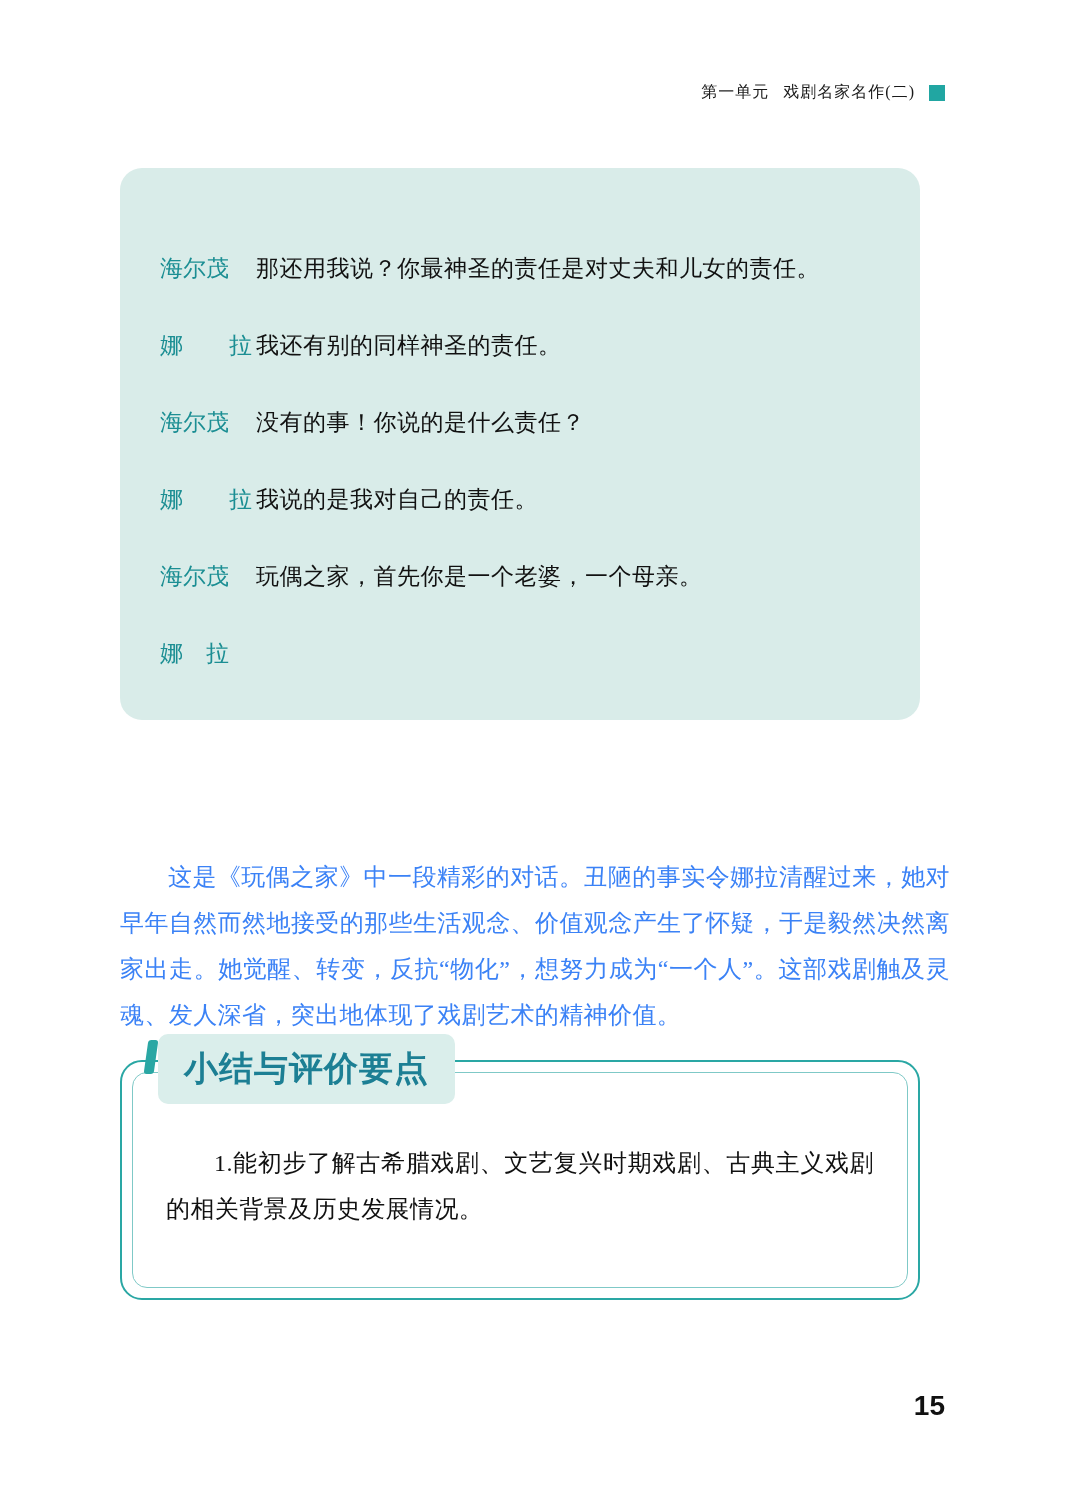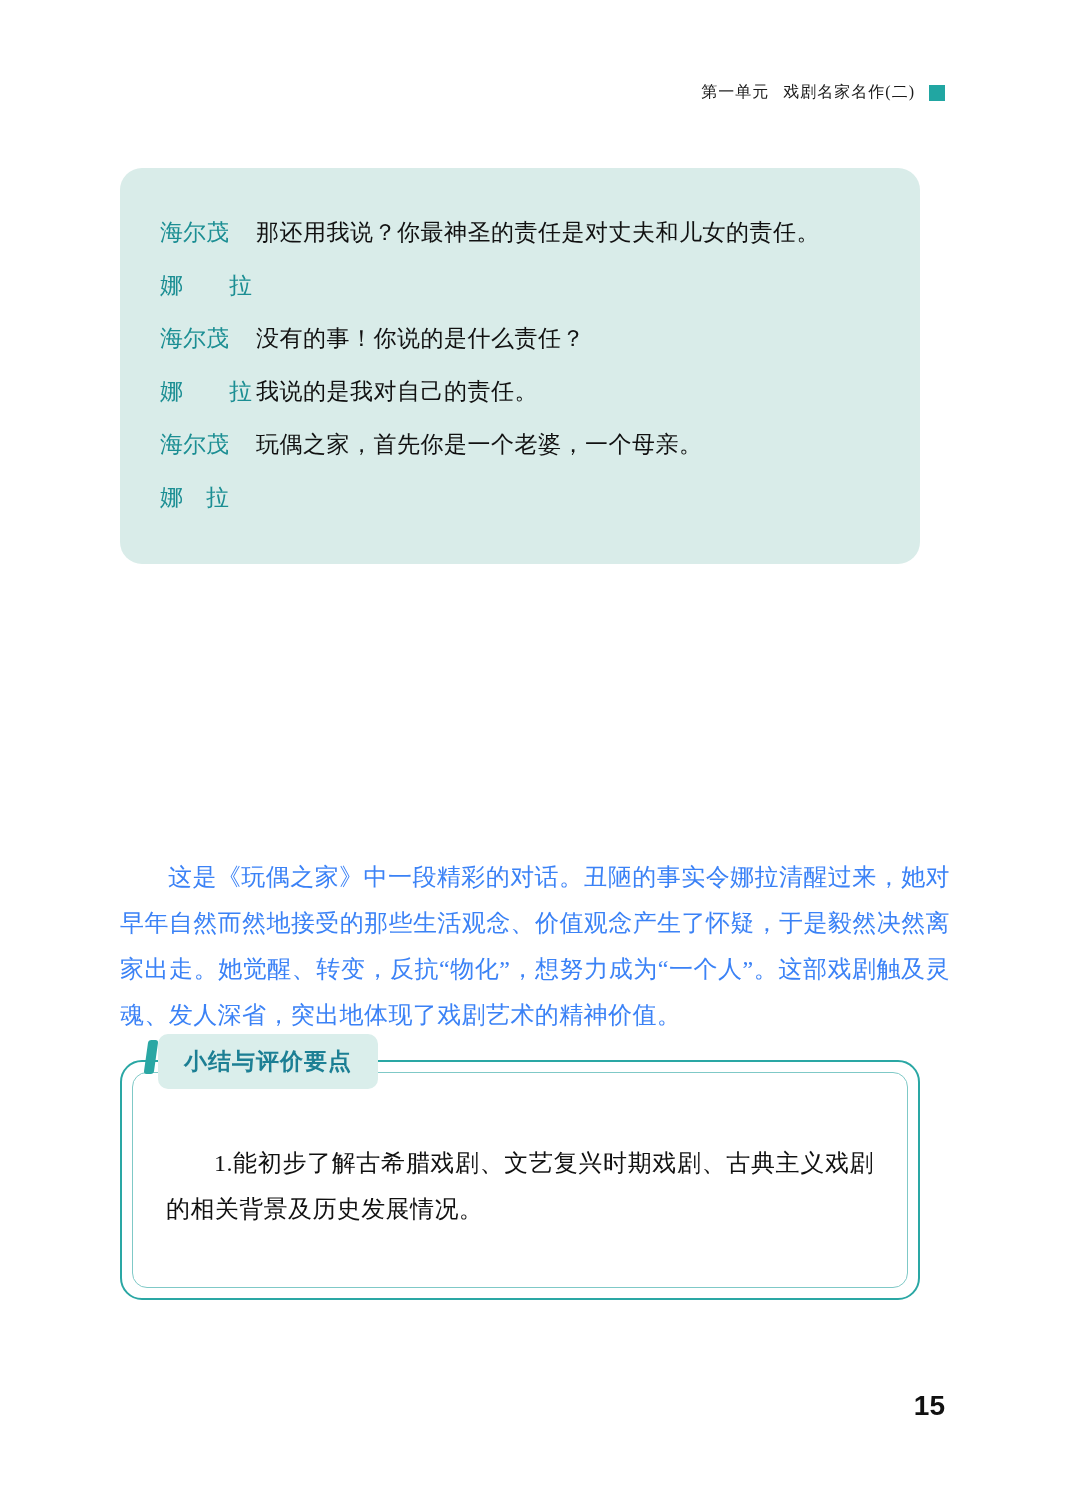--- a/index.html
+++ b/index.html
@@ -49,20 +49,21 @@
     width: 800px;
     background: #d9ece9;
     border-radius: 22px;
     padding: 44px 40px 46px 40px;
     box-sizing: border-box;
   }
   .dialogue-line {
     display: flex;
     align-items: flex-start;
     margin-bottom: 12px;
+    margin-top: 36px;
   }
   .dialogue-line:last-child {
     margin-bottom: 0;
   }
   .speaker {
     flex: 0 0 96px;
     width: 96px;
     color: #1b8e93;
     font-size: 23px;
     line-height: 41px;
@@ -119,21 +120,21 @@
     pointer-events: none;
   }
   .summary-title {
     position: absolute;
     left: 36px;
     top: -28px;
     background: #daeeeb;
     color: #1c7f94;
     font-family: "Liberation Sans", "DejaVu Sans", sans-serif;
     font-weight: bold;
-    font-size: 23px;
+    font-size: 34px;
     letter-spacing: 1px;
     padding: 12px 26px 12px 26px;
     border-radius: 10px;
     z-index: 3;
     white-space: nowrap;
   }
   .summary-tick {
     position: absolute;
     left: 24px;
     top: -22px;
@@ -177,20 +178,21 @@
 
 <div class="dialogue-box">
 
   <div class="dialogue-line">
     <span class="speaker">海尔茂</span>
     <span class="speech">那还用我说？你最神圣的责任是对丈夫和儿女的责任。</span>
   </div>
 
   <div class="dialogue-line">
     <span class="speaker">娜　　拉</span>
+    <span class="speech">我还有别的同样神圣的责任。</span>
   </div>
 
   <div class="dialogue-line">
     <span class="speaker">海尔茂</span>
     <span class="speech">没有的事！你说的是什么责任？</span>
   </div>
 
   <div class="dialogue-line">
     <span class="speaker">娜　　拉</span>
     <span class="speech">我说的是我对自己的责任。</span>

